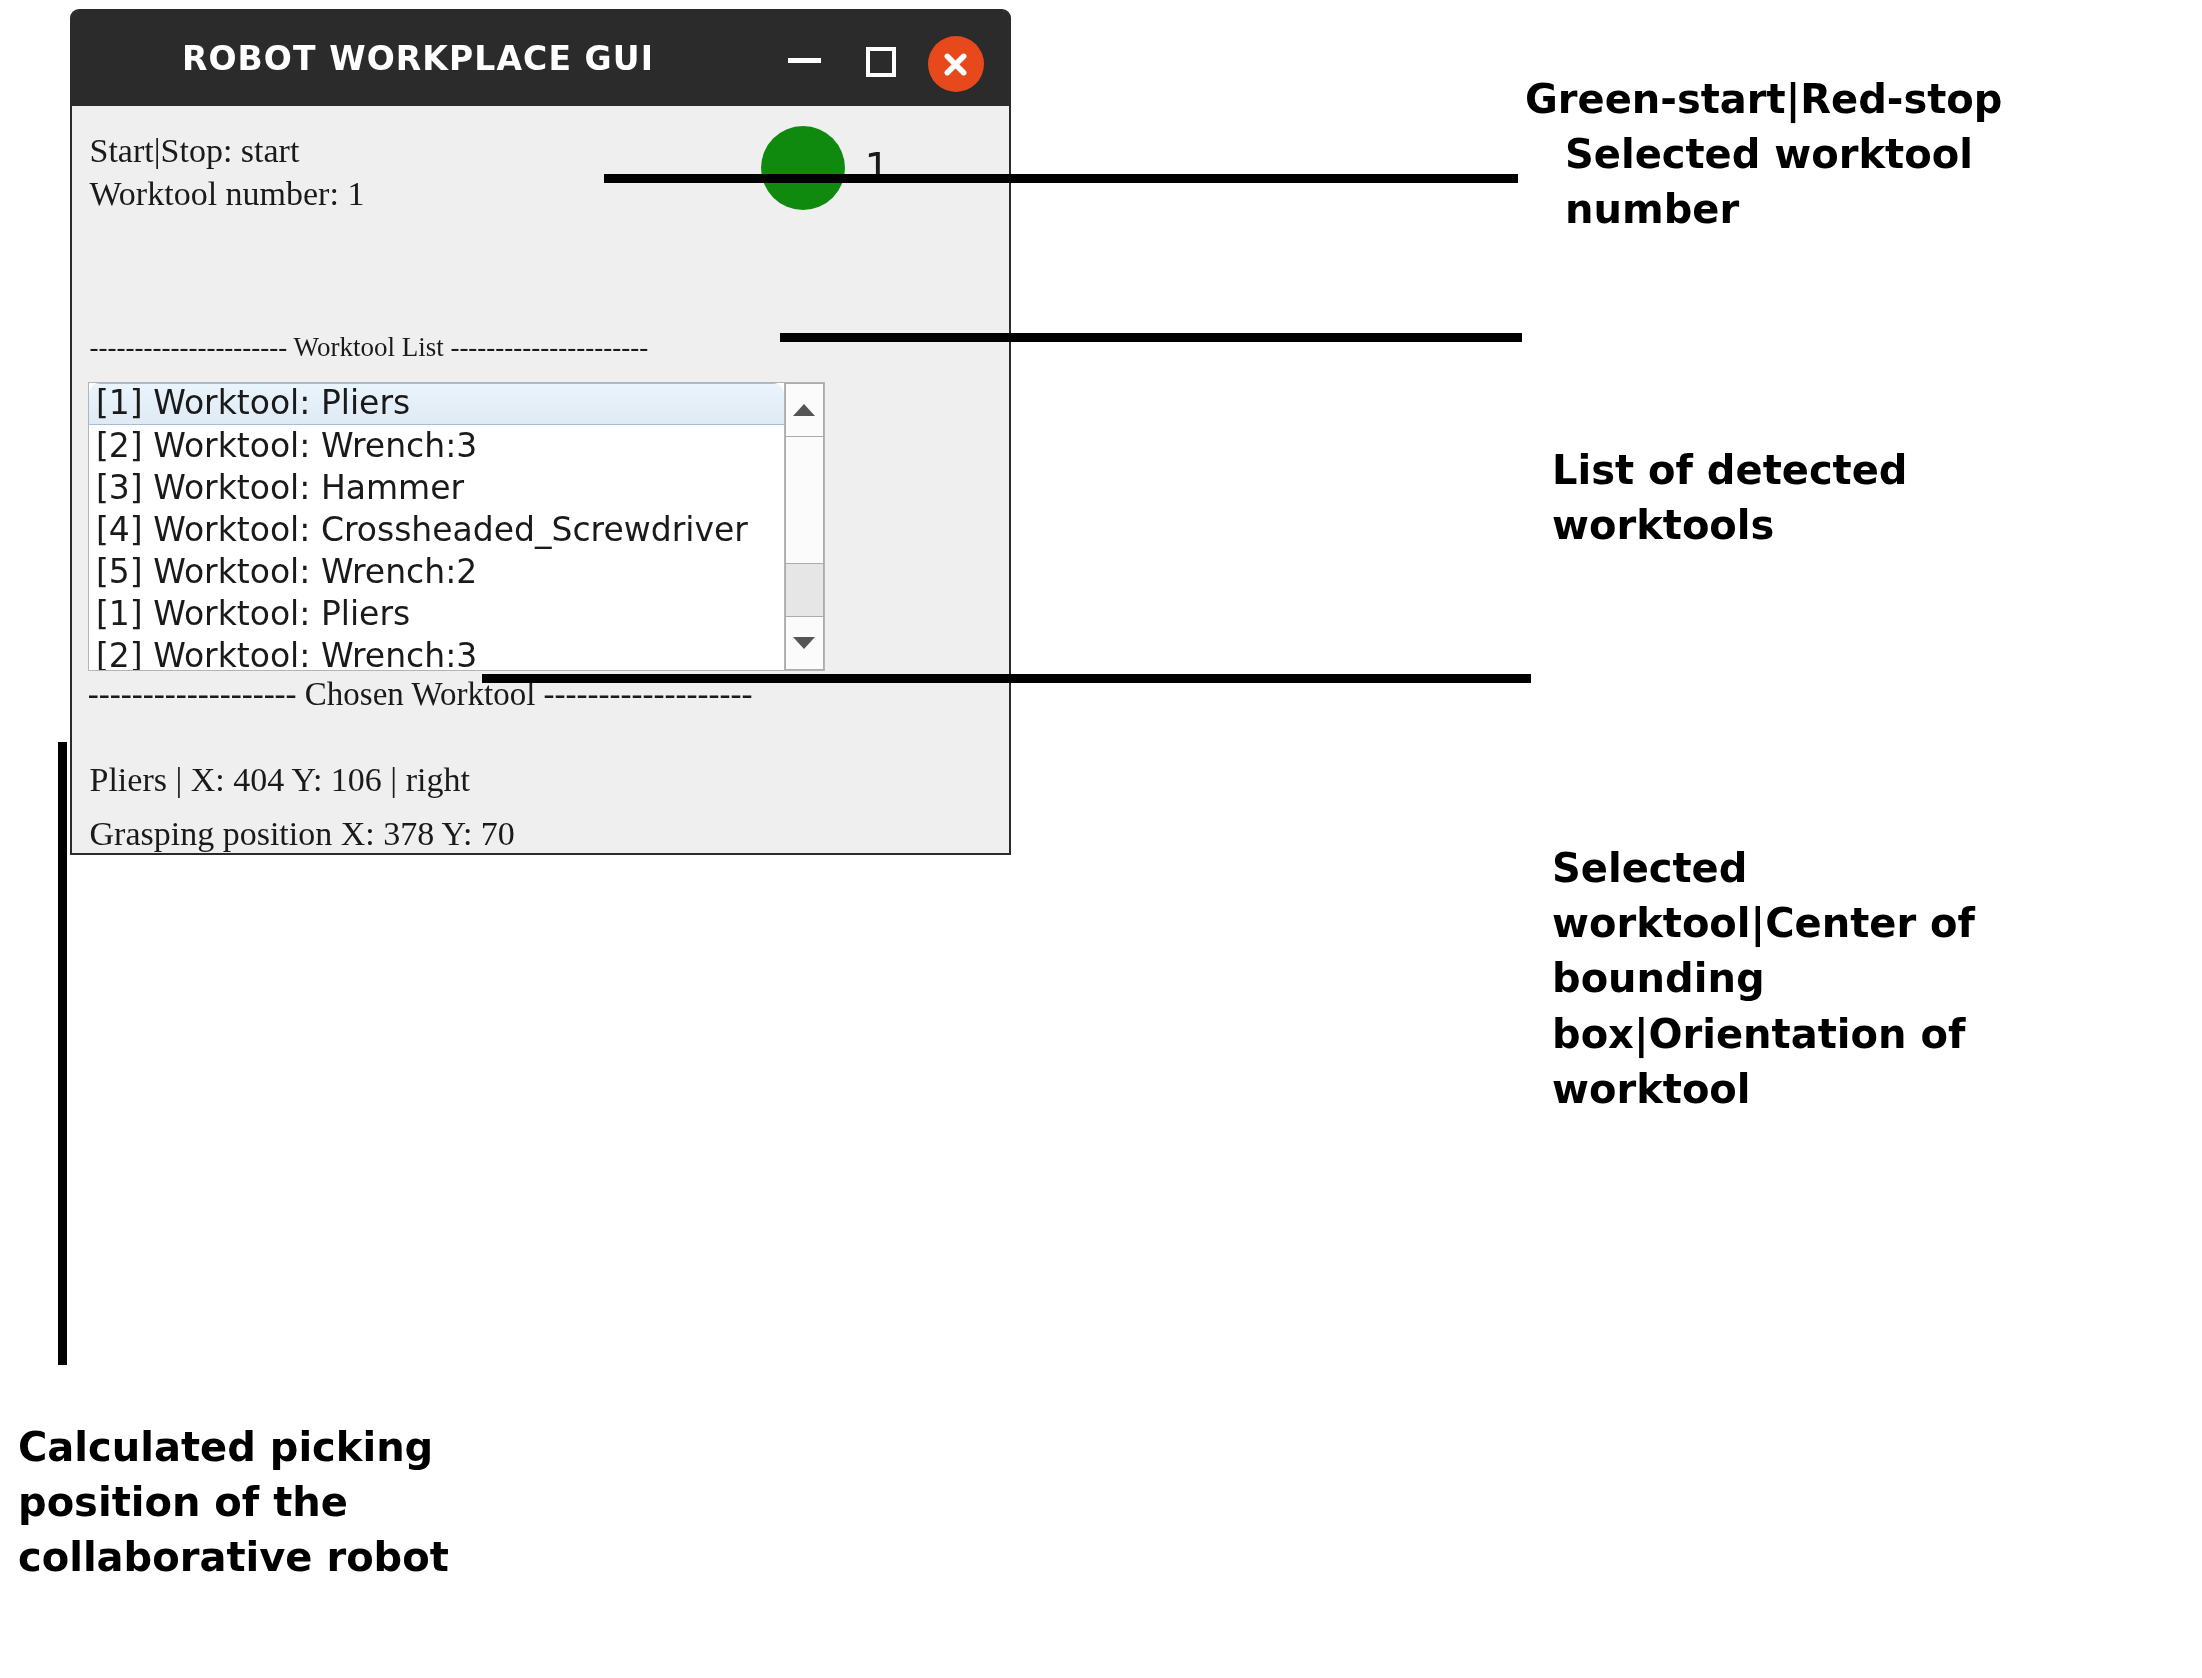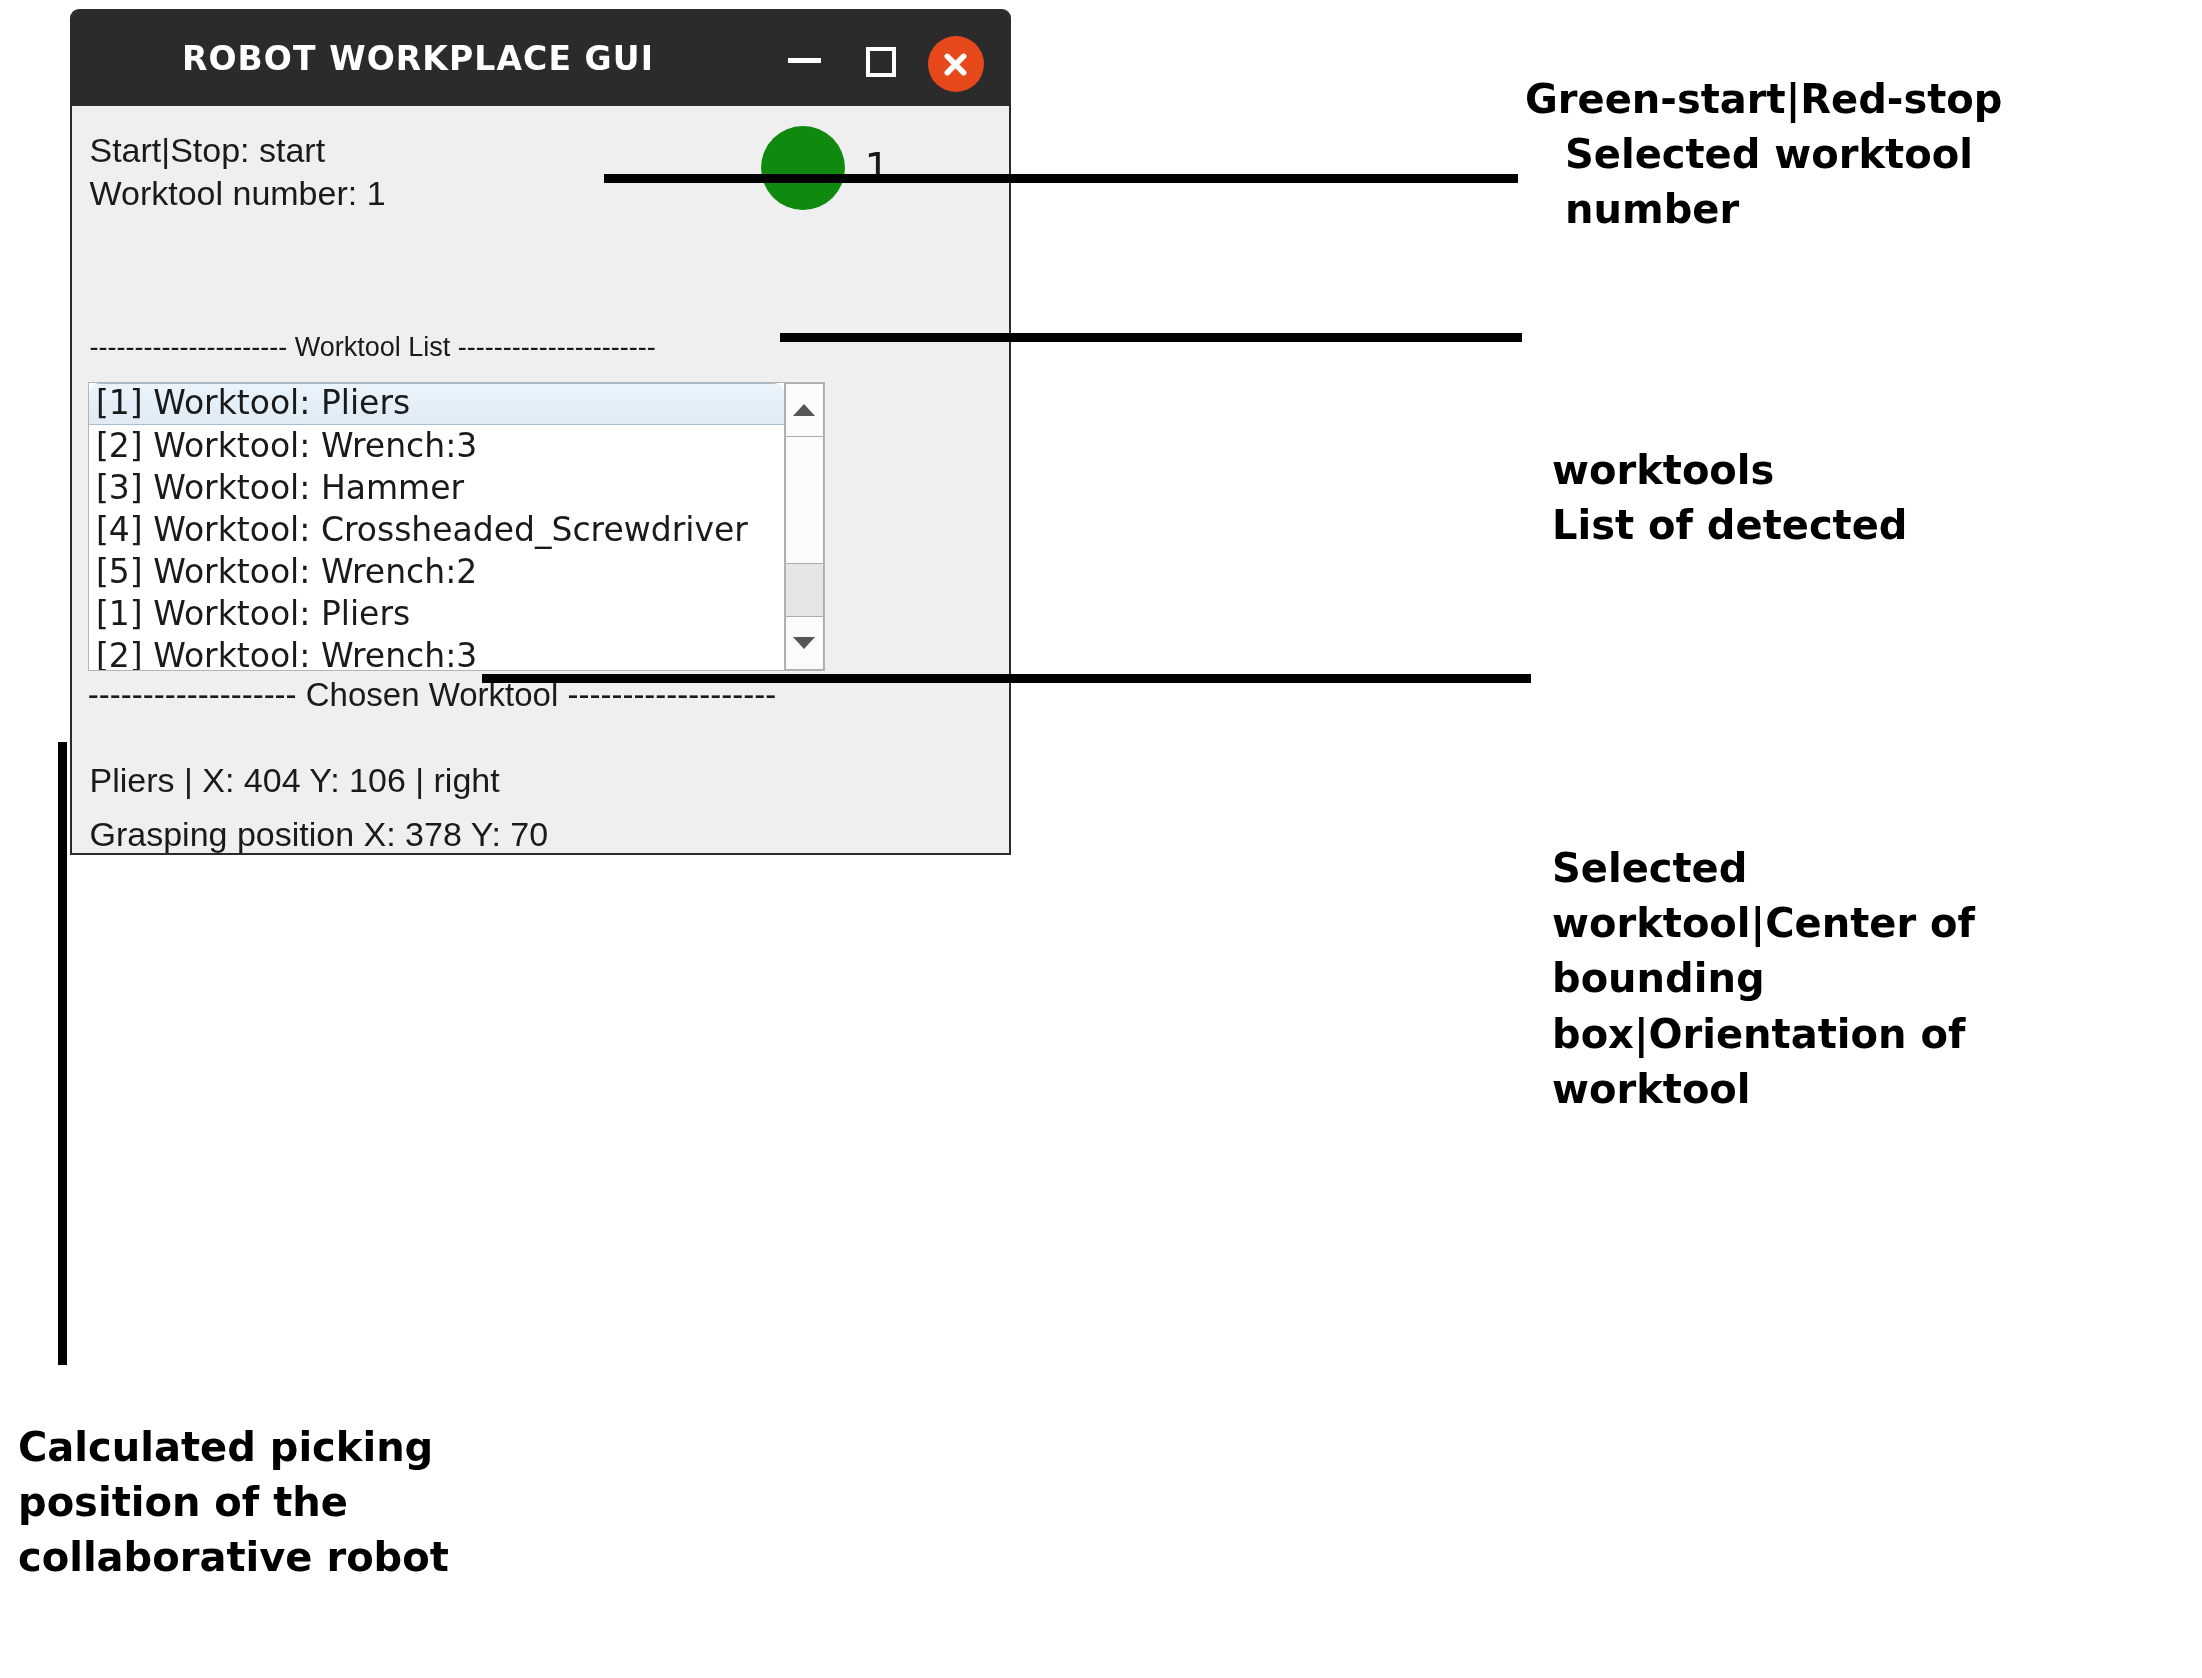--- a/index.html
+++ b/index.html
@@ -82,21 +82,21 @@
   #btn-close svg { display:block; }
 
   
   #gui-content {
     position: relative;
     padding: 0;
     height: calc(100% - 95px);
     background: #efefef;
   }
   .gui-text {
-    font-family: Liberation Sans, sans-serif;
+    font-family: Liberation Serif, serif;
     font-size: 34px;
     color: #1a1a1a;
     white-space: pre;
   }
 
   #status-block {
     position: absolute;
     left: 18px;
     top: 22.6px;
     line-height: 1.28;
@@ -323,22 +323,22 @@
 <div class="leader" id="leader-picking"></div>
 <div class="leader" id="leader-picking2"></div>
 
 <div class="anno" id="anno-indicator">
   <div class="l1">Green-start|Red-stop</div>
   <div class="l2">Selected worktool</div>
   <div class="l3">number</div>
 </div>
 
 <div class="anno" id="anno-list">
+  <div>List of detected</div>
   <div>worktools</div>
-  <div>List of detected</div>
 </div>
 
 <div class="anno" id="anno-chosen">
   <div>Selected</div>
   <div>worktool|Center of</div>
   <div>bounding</div>
   <div>box|Orientation of</div>
   <div>worktool</div>
 </div>
 

